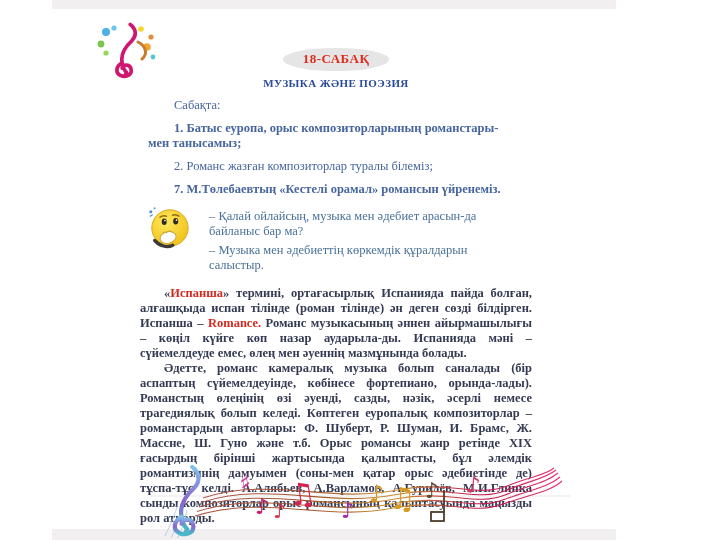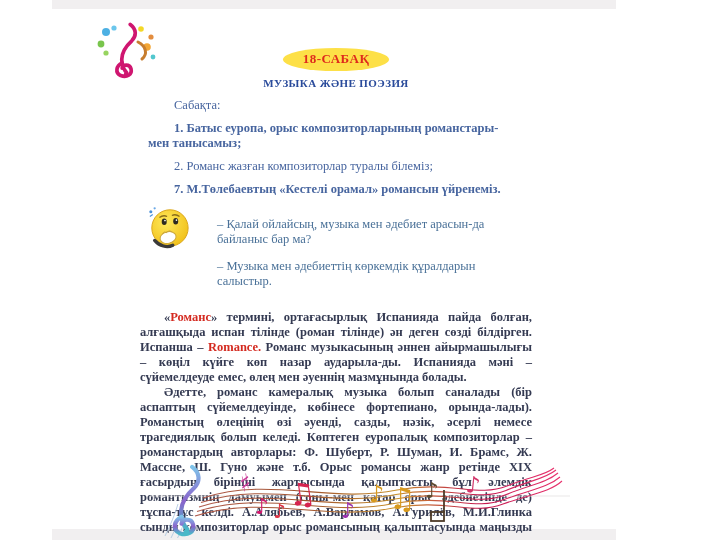--- a/index.html
+++ b/index.html
@@ -10,38 +10,38 @@
   .page-edge{position:absolute;left:52px;width:564px;background:#f1eff0;}
   .page-edge.top{top:0;height:9px;}
   .page-edge.bottom{top:529px;height:11px;}
 
   .clef-logo{position:absolute;left:92px;top:22px;width:72px;height:58px;}
 
   .content{position:absolute;left:140px;top:48px;width:392px;}
 
   .badge-row{text-align:center;height:24px;}
   .badge{
-    display:inline-block;background:#fde047;color:#df2a1c;
+    display:inline-block;background:#e5e5e5;color:#df2a1c;
     font-weight:700;font-size:13px;padding:3px 20px 4px 20px;
     border-radius:50%;letter-spacing:.5px;
   }
   .title{
     margin:5px 0 0 0;text-align:center;color:#2a4b9b;
     font-size:11px;font-weight:700;letter-spacing:.4px;
   }
 
   .objectives{margin-top:9px;color:#47659f;font-size:12.5px;line-height:15px;}
   .objectives p{margin:8px;text-indent:26px;}
   .objectives .bold{font-weight:700;}
   .objectives .narrow{max-width:362px;}
 
   .dialogue{margin-top:4px;display:flex;align-items:flex-start;}
   .smiley{width:44px;height:44px;margin-left:7px;flex:none;}
   .dialogue-text{margin-left:14px;width:312px;color:#4a7198;font-size:12.5px;line-height:15px;}
-  .dialogue-text p{margin:12px;}
+  .dialogue-text p{margin:4px;}
 
   .bodytext{margin-top:9px;color:#343a52;font-size:12.5px;line-height:15px;
     font-weight:700;text-align:justify;}
   .bodytext p{margin:0;text-indent:24px;}
   .red{color:#d42a20;}
 
   .staff-art{position:absolute;left:145px;top:462px;width:430px;height:76px;}
 </style>
 </head>
 <body>
@@ -101,21 +101,21 @@
       <ellipse cx="22" cy="34" rx="8.5" ry="6" fill="#ffffff" stroke="#caa53a" stroke-width="1" transform="rotate(-14 22 34)"></ellipse>
       <path d="M16 30 Q18 27 21 29 M21 28 Q24 26 26 28" stroke="#caa53a" stroke-width="1" fill="none"></path>
     </svg>
     <div class="dialogue-text">
       <p>– Қалай ойлайсың, музыка мен әдебиет арасын-да байланыс бар ма?</p>
       <p>– Музыка мен әдебиеттің көркемдік құралдарын салыстыр.</p>
     </div>
   </div>
 
   <div class="bodytext">
-    <p><span>«</span><span class="red">Романс</span><span>» термині, ортағасырлық Испанияда пайда болған, алғашқыда испан тілінде (роман тілінде) ән деген сөзді білдірген. Испанша – </span><span class="red">Romance.</span><span> Романс музыкасының әннен айырмашылығы – көңіл күйге көп назар аударыла-ды. Испанияда мәні – сүйемелдеуде емес, өлең мен әуеннің мазмұнында болады.</span></p>
+    <p><span>«</span><span class="red">Испанша</span><span>» термині, ортағасырлық Испанияда пайда болған, алғашқыда испан тілінде (роман тілінде) ән деген сөзді білдірген. Испанша – </span><span class="red">Romance.</span><span> Романс музыкасының әннен айырмашылығы – көңіл күйге көп назар аударыла-ды. Испанияда мәні – сүйемелдеуде емес, өлең мен әуеннің мазмұнында болады.</span></p>
     <p>Әдетте, романс камералық музыка болып саналады (бір аспаптың сүйемелдеуінде, көбінесе фортепиано, орында-лады). Романстың өлеңінің өзі әуенді, сазды, нәзік, әсерлі немесе трагедиялық болып келеді. Көптеген еуропалық композиторлар – романстардың авторлары: Ф. Шуберт, Р. Шуман, И. Брамс, Ж. Массне, Ш. Гуно және т.б. Орыс романсы жанр ретінде XIX ғасырдың бірінші жартысында қалыптасты, бұл әлемдік романтизмнің дамуымен (соны-мен қатар орыс әдебиетінде де) тұспа-тұс келді. А.Алябьев, А.Варламов, А.Гурилёв, М.И.Глинка сынды композиторлар орыс романсының қалыптасуында маңызды рол атқарды.</p>
   </div>
 </div>
 
 <svg class="staff-art" viewBox="0 0 430 76">
   <defs>
     <linearGradient id="staffG" x1="0" y1="0" x2="1" y2="0">
       <stop offset="0%" stop-color="#b05a4a"></stop>
       <stop offset="30%" stop-color="#a0522d"></stop>
       <stop offset="55%" stop-color="#c8922e"></stop>

